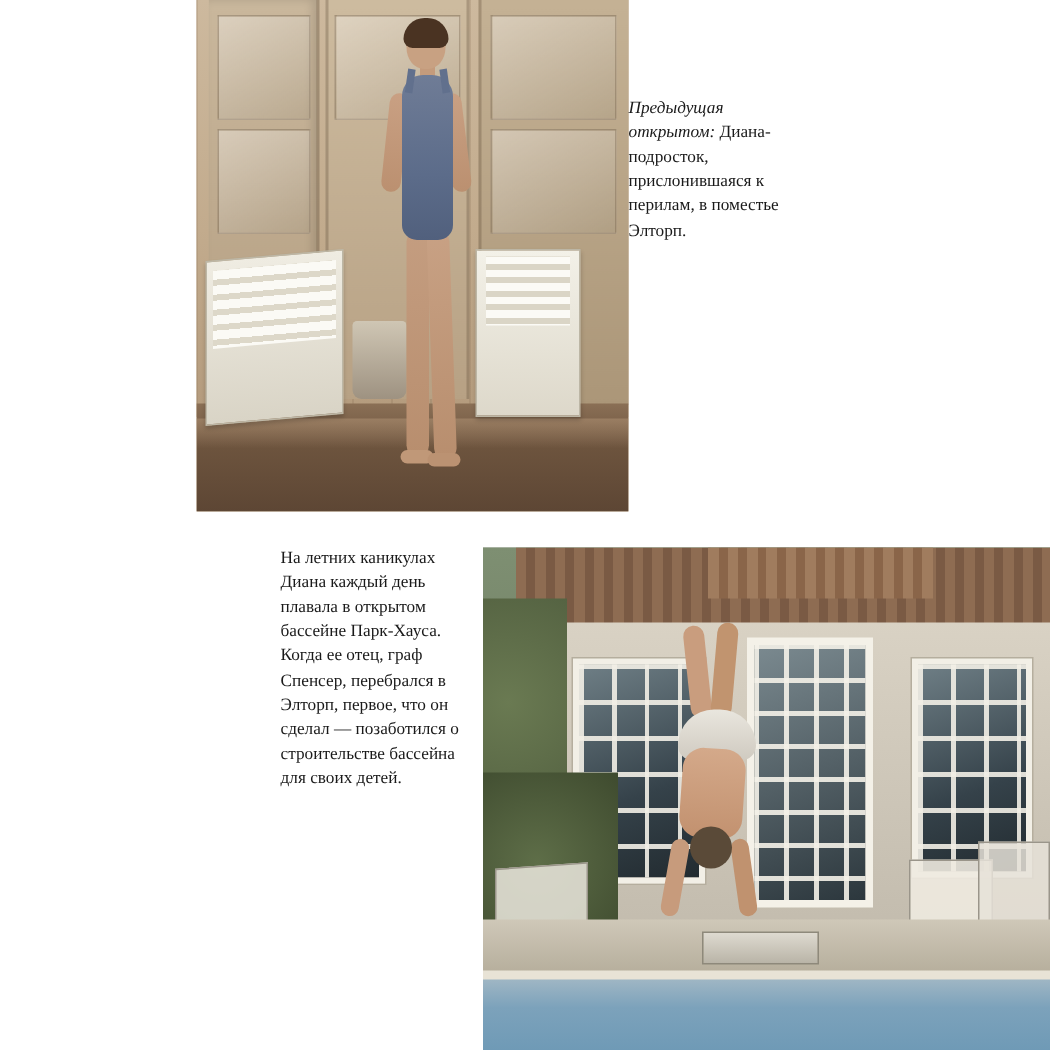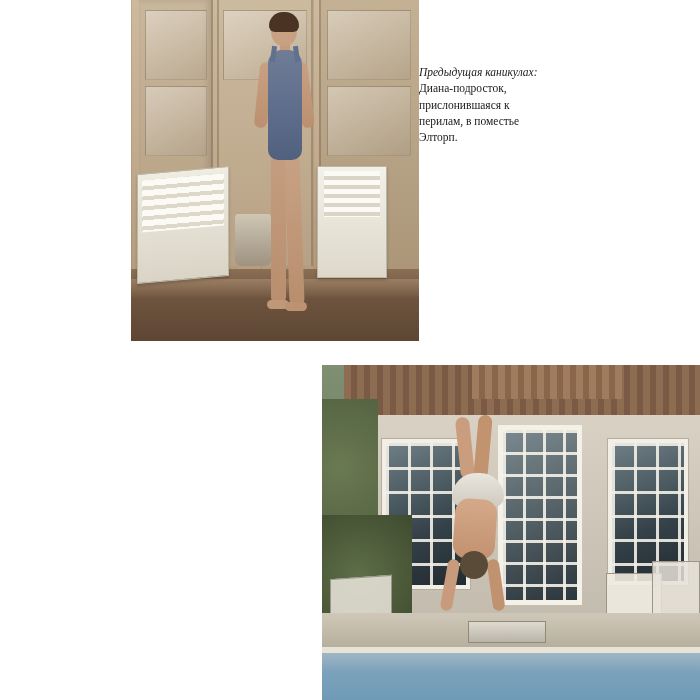--- a/index.html
+++ b/index.html
@@ -306,23 +306,26 @@
       <div class="f1-neck"></div>
       <div class="f1-suit"></div>
       <div class="f1-strapL"></div>
       <div class="f1-strapR"></div>
       <div class="f1-head"></div>
       <div class="f1-hair"></div>
     </div>
   </div>
 
   <div class="cap-top">
-    <span><i>Предыдущая каникулах:</i> Диана-подросток, прислонившаяся к перилам, в поместье Элторп.</span>
+    <span><i>Предыдущая открытом:</i> Диана-подросток, прислонившаяся к перилам, в поместье Элторп.</span>
   </div>
 
+  <div class="cap-bottom">
+    <span>На летних каникулах Диана каждый день плавала в открытом бассейне Парк-Хауса. Когда ее отец, граф Спенсер, перебрался в Элторп, первое, что он сделал — позаботился о строительстве бассейна для своих детей.</span>
+  </div>
 
   <div class="photo-bottom">
     <div class="pb-sky"></div>
     <div class="pb-roof"></div>
     <div class="pb-roof2"></div>
     <div class="pb-wall"></div>
     <div class="pb-win" style="left:60px;top:74px;width:88px;height:150px;"></div>
     <div class="pb-door"></div>
     <div class="pb-win" style="left:286px;top:74px;width:80px;height:146px;"></div>
     <div class="pb-trees"></div>

